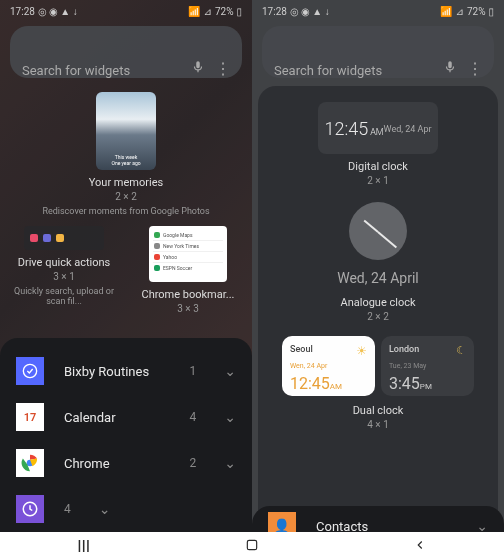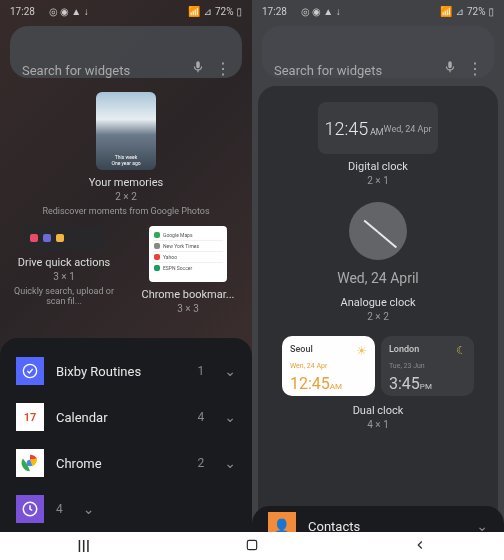--- a/index.html
+++ b/index.html
@@ -3,21 +3,21 @@
 <meta charset="utf-8">
 <style>
 *{margin:0;padding:0;box-sizing:border-box;font-family:-apple-system,BlinkMacSystemFont,'Segoe UI',Roboto,sans-serif}
 body{width:504px;height:560px;background:#fff;overflow:hidden}
 .screens{display:flex;width:504px;height:532px}
 .screen{width:252px;height:532px;position:relative;overflow:hidden}
 .screen.left{background:linear-gradient(135deg,#4a3a3a 0%,#3a3235 40%,#5c4442 100%)}
 .screen.right{background:#404245}
 .overlay{position:absolute;inset:0;background:rgba(0,0,0,0.25)}
 .statusbar{display:flex;justify-content:space-between;align-items:center;padding:4px 10px;height:22px;color:#ccc;font-size:10px;position:relative;z-index:2}
-.sb-left{display:flex;gap:14px;align-items:flex-start}
+.sb-left{display:flex;gap:3px;align-items:flex-start}
 .sb-right{display:flex;gap:3px;align-items:center}
 .searchbar{margin:4px 10px 8px;height:52px;background:rgba(70,72,76,0.9);border-radius:18px;display:flex;align-items:flex-end;padding:0 12px;position:relative;z-index:2}
 .searchbar-text{flex:1;color:#aaa;font-size:13px}
 .searchbar .mic{color:#aaa;margin-right:10px}
 .searchbar .more{color:#aaa;letter-spacing:-1px}
 .content{position:relative;z-index:2;padding:0 10px;overflow:hidden;height:calc(100% - 70px)}
 .widget-preview{display:flex;flex-direction:column;align-items:center;margin:6px 0}
 .memories-card{width:60px;height:78px;background:#e8e8e8;border-radius:6px;overflow:hidden;position:relative}
 .memories-img{width:100%;height:100%;background:linear-gradient(180deg,#a8c4d8 0%,#e8eef2 35%,#6b7a8a 55%,#3a4552 100%)}
 .memories-caption{position:absolute;bottom:4px;left:0;right:0;text-align:center;color:#fff;font-size:5px;line-height:6px}
@@ -33,21 +33,21 @@
 .d3{background:#f2b544}
 .chrome-card{width:78px;height:56px;background:#fff;border-radius:4px;padding:4px}
 .chrome-row{display:flex;align-items:center;gap:3px;font-size:5px;color:#545454;border-bottom:1px solid rgba(0,0,0,0.06);padding:2px 1px}
 .chrome-row:last-child{border-bottom:none}
 .chrome-ico{width:6px;height:6px;border-radius:2px;flex-shrink:0}
 .cr1{background:#34a853}
 .cr2{background:#888}
 .cr3{background:#ea4335}
 .cr4{background:#1a9e5c}
 .applist{position:absolute;bottom:0;left:0;right:0;background:#1a1b1e;border-top-left-radius:18px;border-top-right-radius:18px;padding:10px 0 0;z-index:3}
-.app-row{display:flex;align-items:center;padding:9px 16px;gap:12px}
+.app-row{display:flex;align-items:center;padding:9px 16px;gap:20px}
 .app-icon{width:28px;height:28px;border-radius:0;display:flex;align-items:center;justify-content:center;flex-shrink:0}
 .app-name{flex:1;color:#e8e8e8;font-size:13px}
 .app-count{color:#888;font-size:12px;margin-right:8px}
 .app-chev{color:#888;font-size:14px}
 .bixby{background:#5468ff}
 .bixby svg{width:16px;height:16px}
 .cal{background:#fff;color:#d84c2a;font-size:11px;font-weight:600}
 .chrome-app{background:#fff}
 .clock-app{background:#7a52d8}
 .digclock{margin:6px auto 0;width:120px;height:52px;background:#3a3c40;border-radius:8px;display:flex;flex-direction:row;align-items:center;justify-content:center}
@@ -243,21 +243,21 @@
         <div class="dualclock">
           <div class="dc-card dc-seoul">
             <span class="dc-sun">☀</span>
             <div class="dc-city">Seoul</div>
             <div class="dc-date">Wen, 24 Apr</div>
             <div class="dc-time"><span>12:45</span><span class="dc-pm">AM</span></div>
           </div>
           <div class="dc-card dc-london">
             <span class="dc-moon">☾</span>
             <div class="dc-city">London</div>
-            <div class="dc-date">Tue, 23 Jun</div>
+            <div class="dc-date">Tue, 23 May</div>
             <div class="dc-time"><span>3:45</span><span class="dc-pm">PM</span></div>
           </div>
         </div>
         <div class="w-title" style="margin-top:8px">Dual clock</div>
         <div class="w-size">4 × 1</div>
       </div>
     </div>
     <div class="applist2">
       <div class="app-row" style="padding:2px 16px">
         <div class="app-icon contacts">👤</div>

